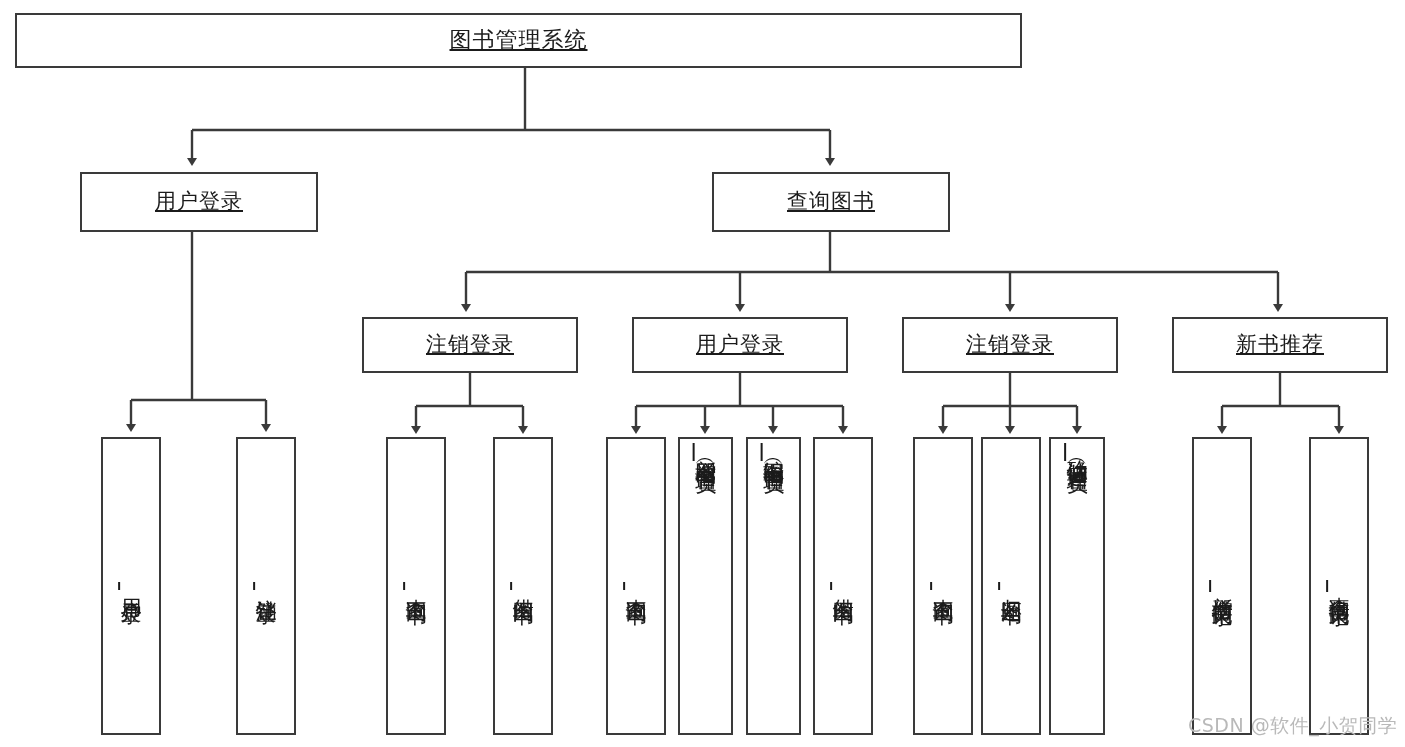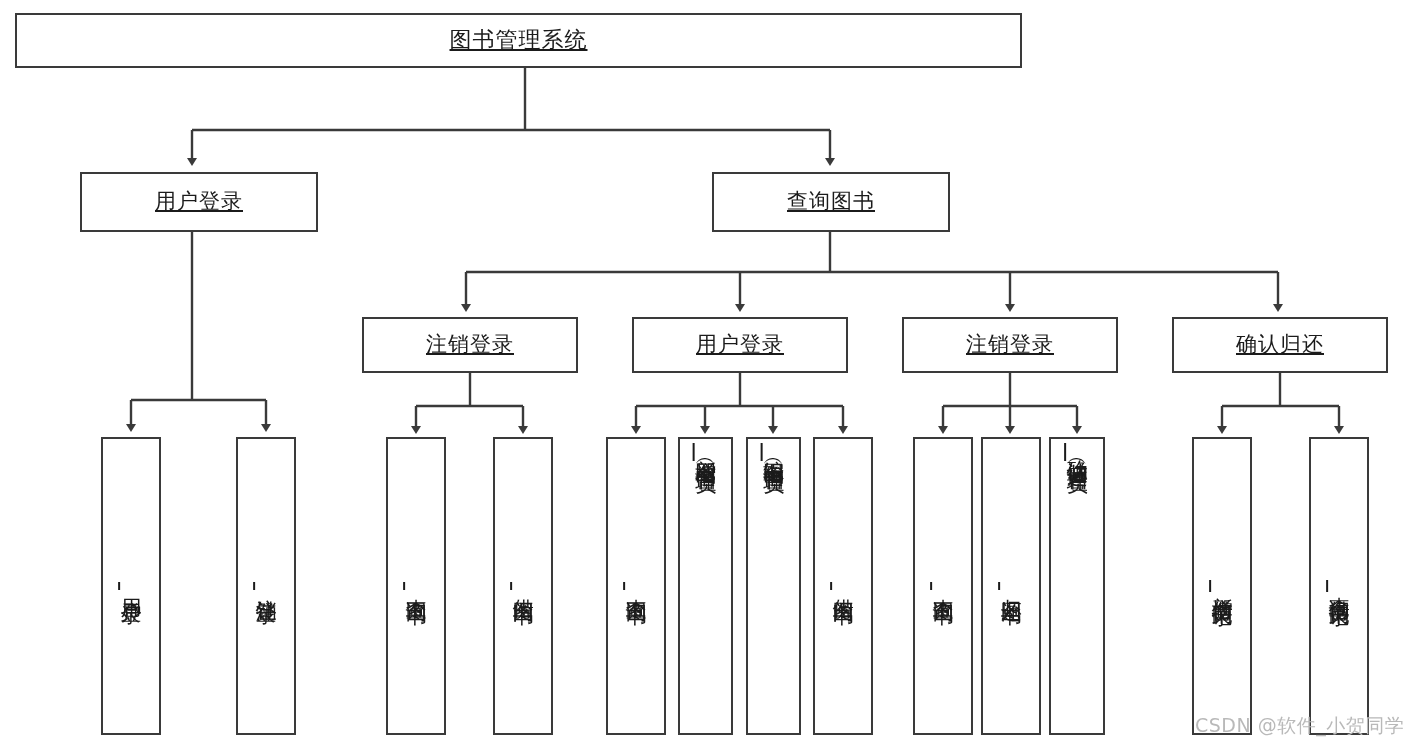--- a/index.html
+++ b/index.html
@@ -53,21 +53,20 @@
     width:1405px;height:747px;
     pointer-events:none;
   }
   .watermark{
     position:absolute;
     left:1188px;top:713px;
     font-size:19px;
     color:#b9b9b9;
     white-space:nowrap;
     letter-spacing:0.5px;
-    margin-left:7px;
   }
 </style>
 </head>
 <body>
 
 <div id="diagram">
 
   <svg class="links" viewBox="0 0 1405 747">
     <defs>
       <marker id="ah" markerWidth="10" markerHeight="10" refX="4" refY="5" orient="auto" markerUnits="userSpaceOnUse">
@@ -123,21 +122,21 @@
   <div class="node h" style="left:80px;top:172px;width:238px;height:60px;">用户登录</div>
 
   <div class="node h" style="left:712px;top:172px;width:238px;height:60px;">查询图书</div>
 
   <div class="node h" style="left:362px;top:317px;width:216px;height:56px;">注销登录</div>
 
   <div class="node h" style="left:632px;top:317px;width:216px;height:56px;">用户登录</div>
 
   <div class="node h" style="left:902px;top:317px;width:216px;height:56px;">注销登录</div>
 
-  <div class="node h" style="left:1172px;top:317px;width:216px;height:56px;">确认归还</div>
+  <div class="node h" style="left:1172px;top:317px;width:216px;height:56px;">新书推荐</div>
 
   <div class="node v mid" style="left:101px;top:437px;width:60px;height:298px;">
     <span class="vtext">用户登录</span>
   </div>
 
   <div class="node v mid" style="left:236px;top:437px;width:60px;height:298px;">
     <span class="vtext">注销登录</span>
   </div>
 
   <div class="node v mid" style="left:386px;top:437px;width:60px;height:298px;">

